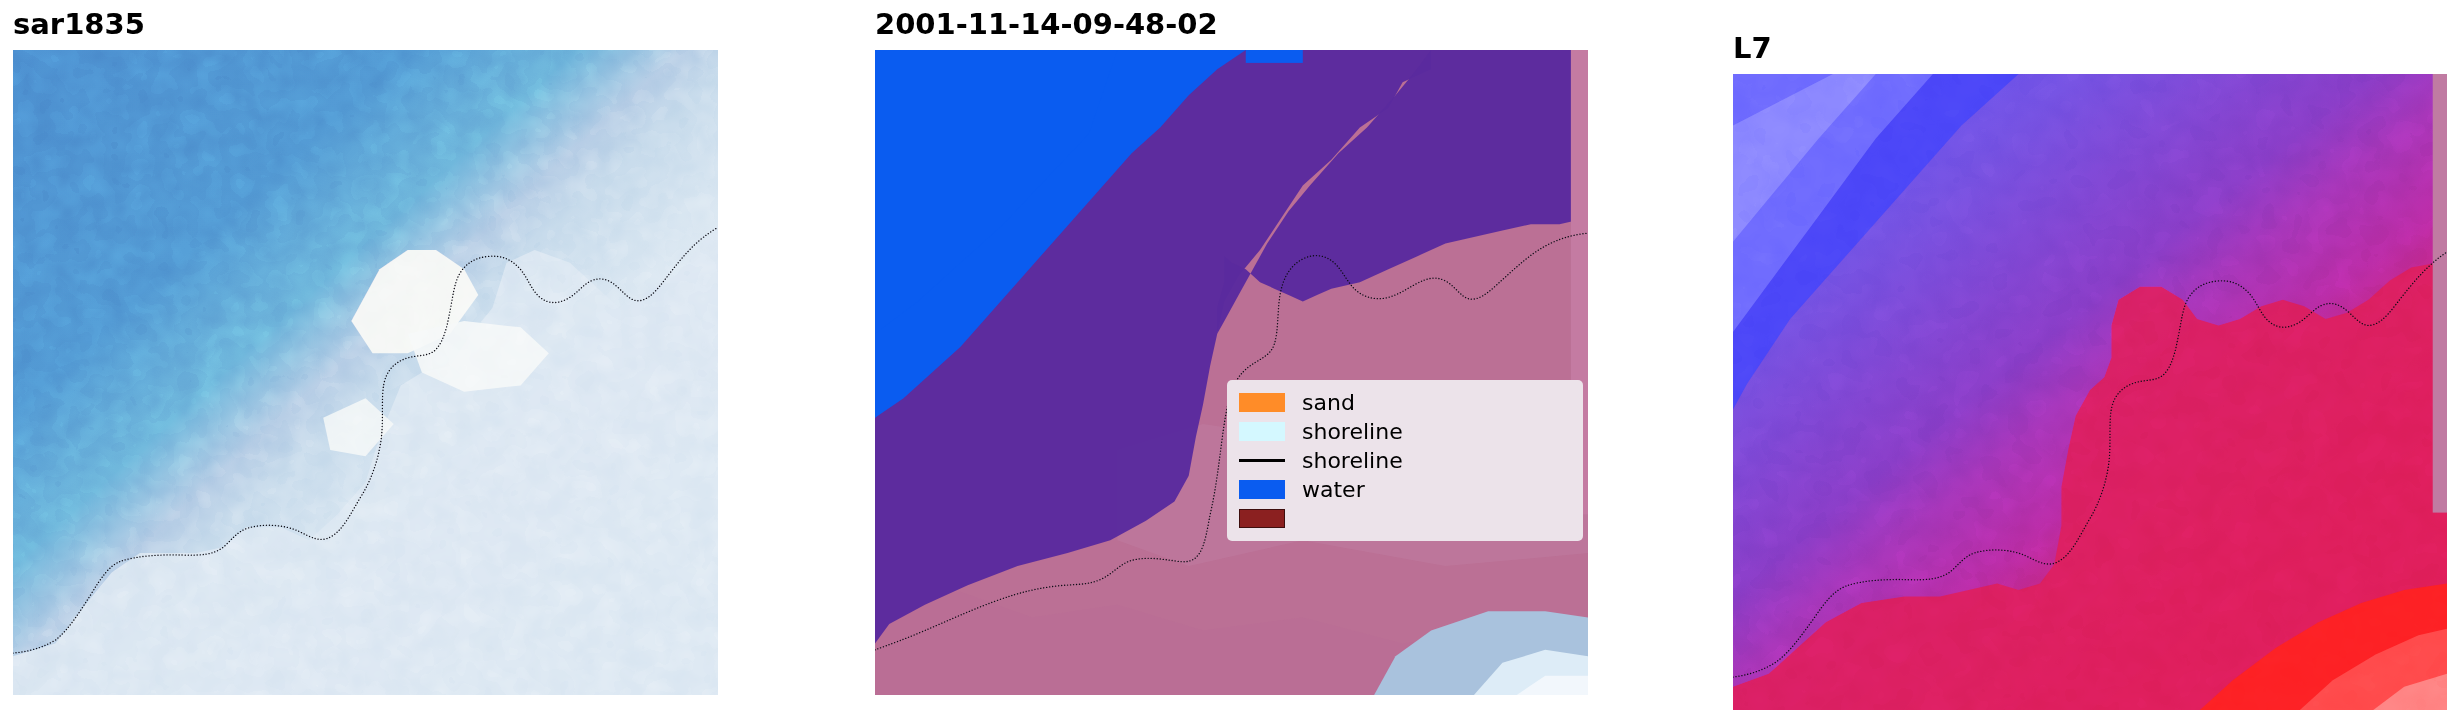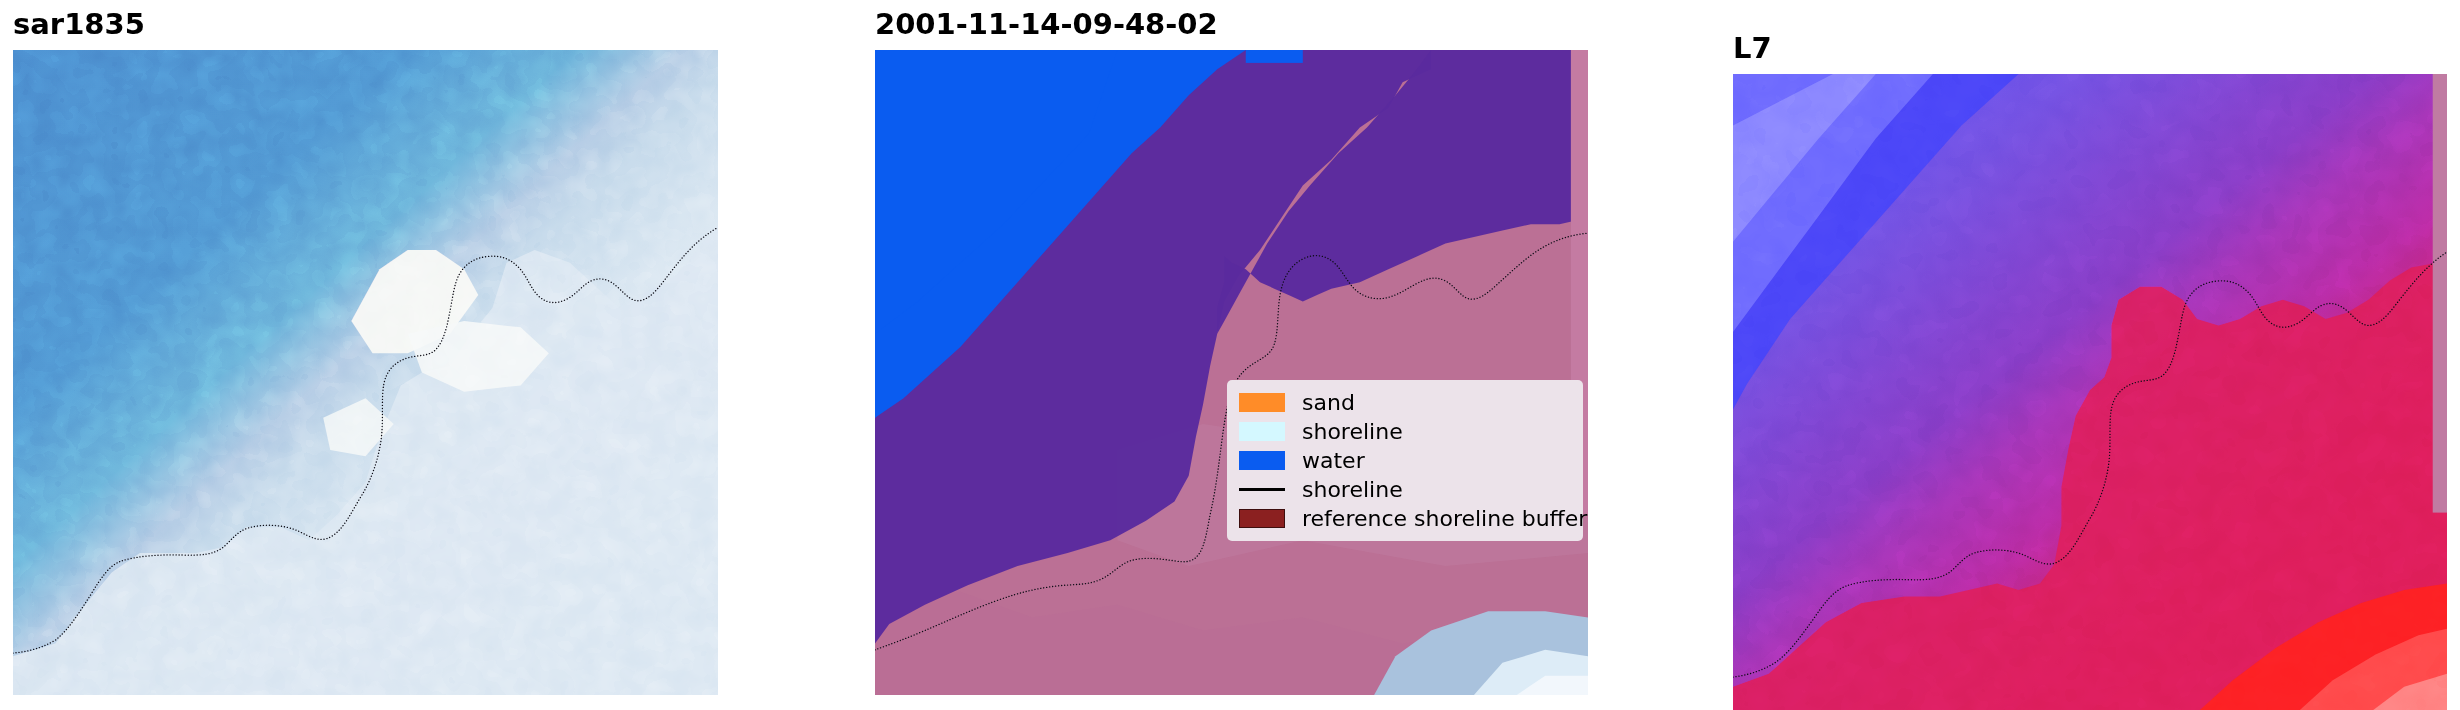--- a/index.html
+++ b/index.html
@@ -269,31 +269,30 @@
       <span class="legend-swatch" style="background:#ff8c28;"></span>
       <span class="legend-label">sand</span>
     </div>
 
     <div class="legend-row">
       <span class="legend-swatch" style="background:#d4f8ff;"></span>
       <span class="legend-label">shoreline</span>
     </div>
 
     <div class="legend-row">
-      <span class="legend-swatch" style="background:#0a5cf0;"></span>
-      <span class="legend-label">water</span>
-    </div>
-
-    <div class="legend-row">
       <span class="legend-line-wrap">
         <span class="legend-line"></span>
       </span>
       <span class="legend-label">shoreline</span>
     </div>
 
     <div class="legend-row">
+      <span class="legend-swatch" style="background:#0a5cf0;"></span>
+      <span class="legend-label">water</span>
+    </div>
+
+    <div class="legend-row">
       <span class="legend-swatch bordered" style="background:#8b2020;"></span>
-      <span class="legend-label">reference shoreline buffer</span>
     </div>
 
   </div>
 
 </div>
 
 </body></html>

